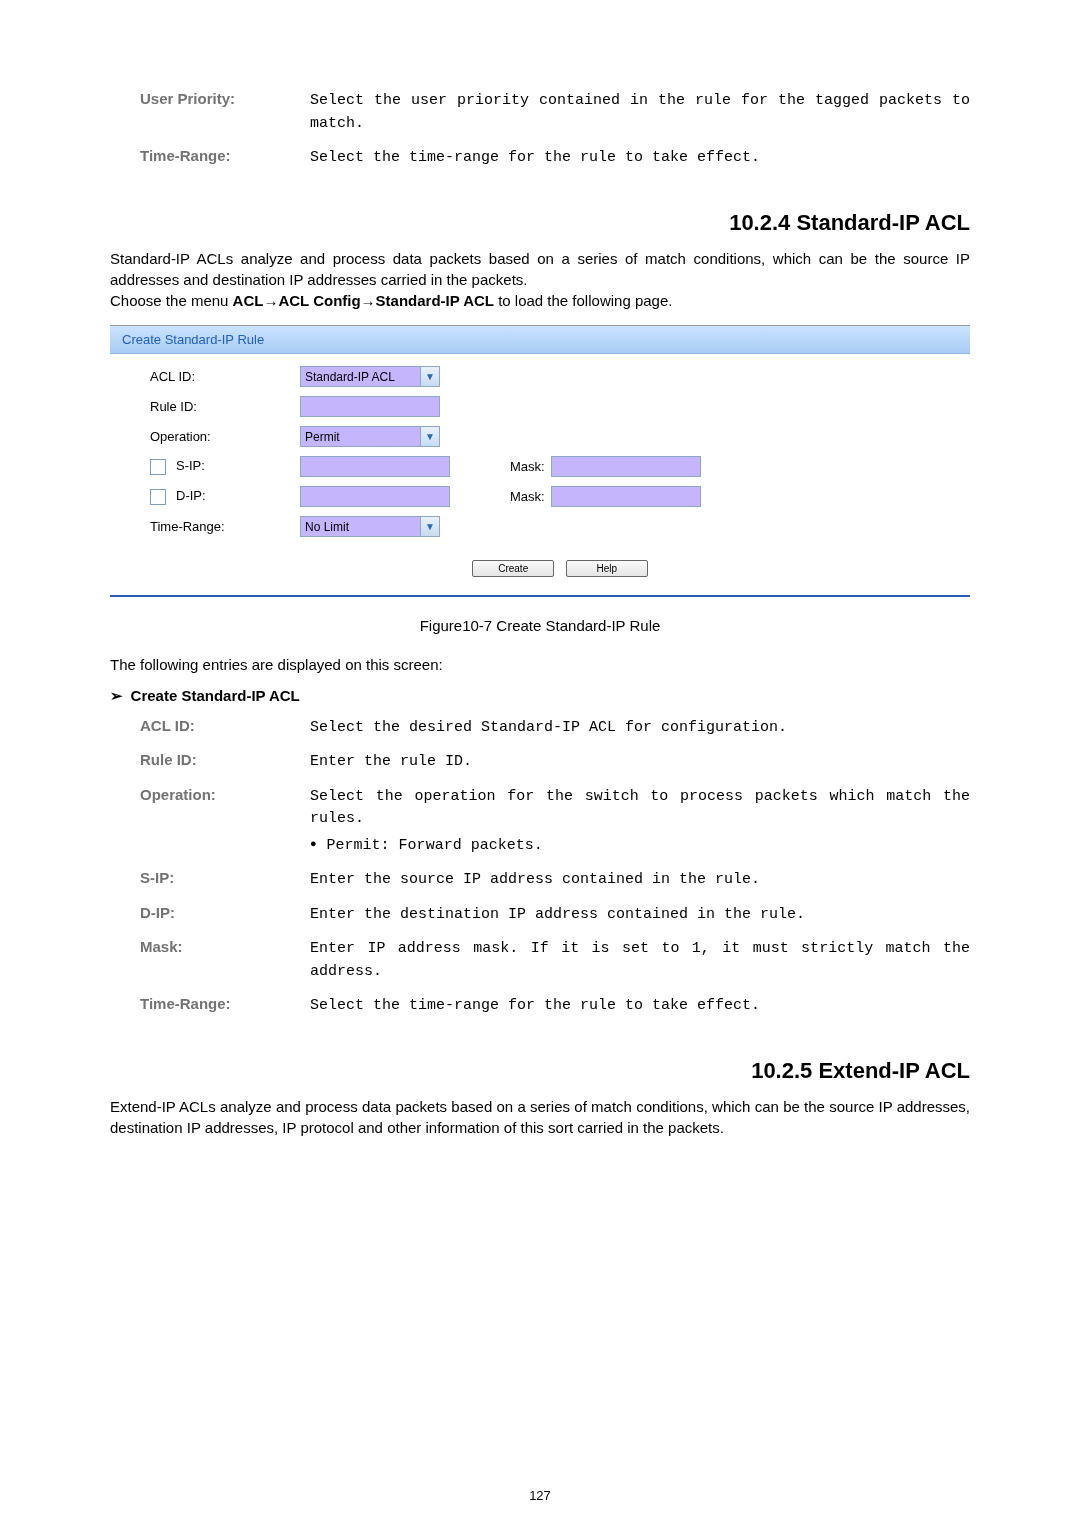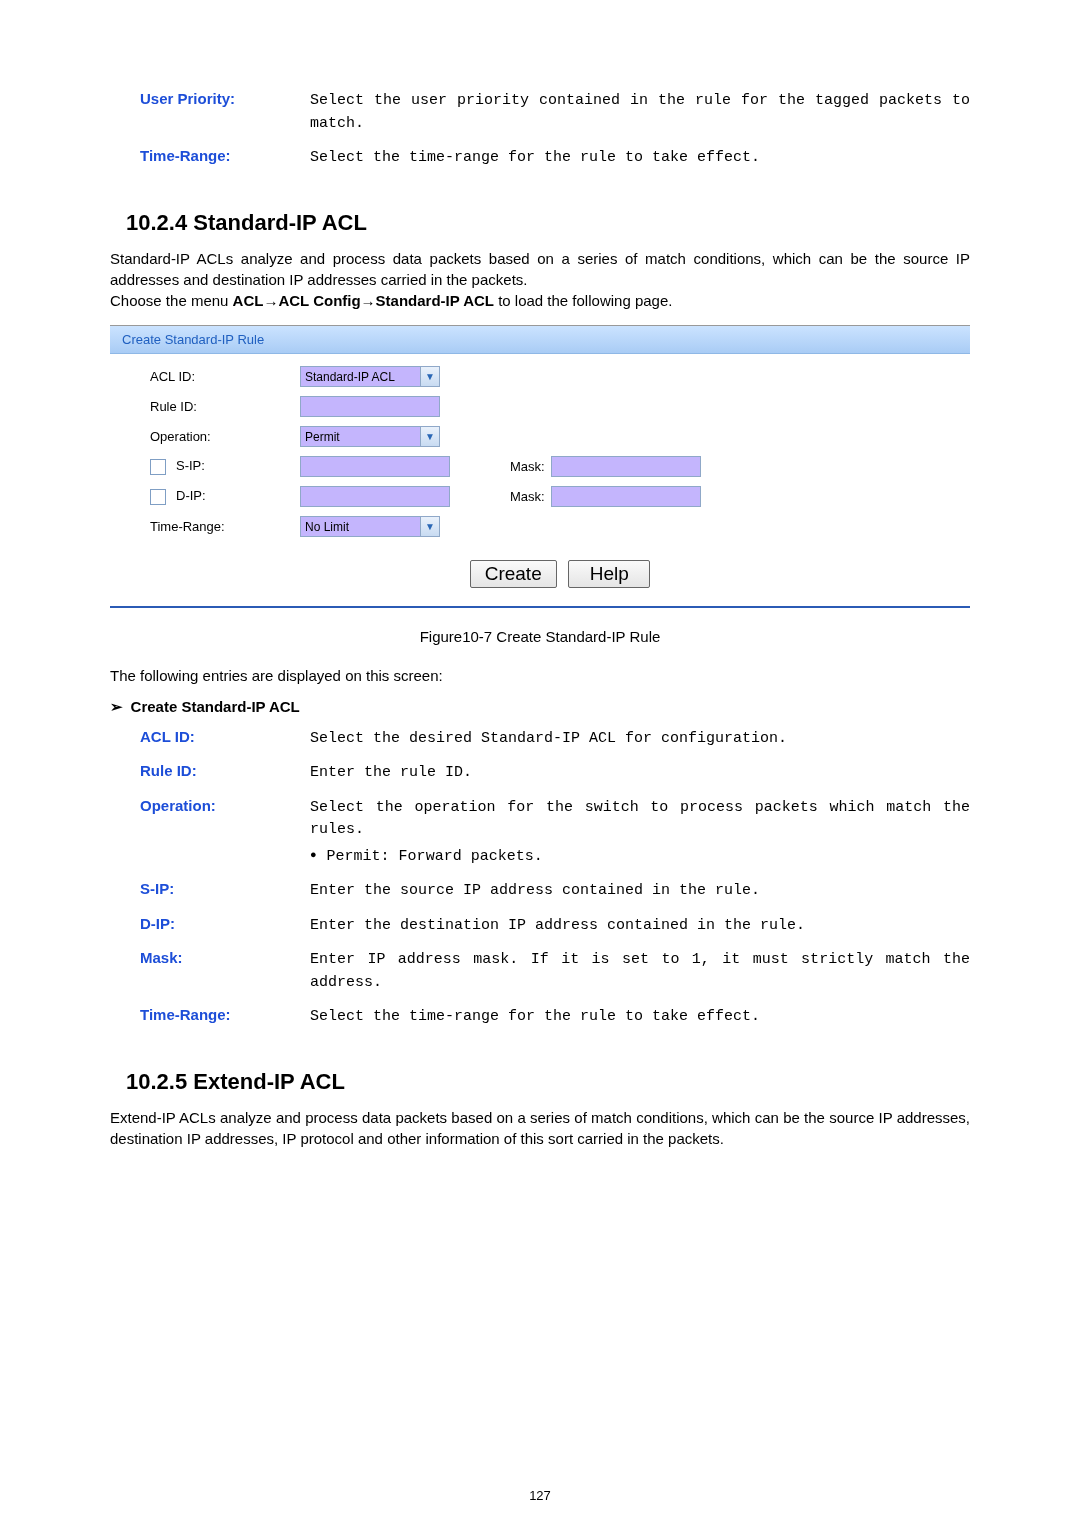--- a/index.html
+++ b/index.html
@@ -19,32 +19,33 @@
   }
   .kv-row {
     display: flex;
     margin-bottom: 12px;
     text-align: justify;
   }
   .kv-label {
     width: 170px;
     flex-shrink: 0;
     font-weight: bold;
-    color: #1d4ed8;
+    color: #737373;
     padding-left: 30px;
   }
   .kv-desc {
     flex: 1;
     line-height: 1.5;
     font-family: Liberation Mono, monospace;
   }
   h2.section {
     font-size: 22px;
     font-weight: bold;
-    margin: 40px 0 12px 16px;
+    margin: 40px 0 12px 3px;
+    text-align: right;
   }
   p.body {
     line-height: 1.4;
     margin: 0 0;
     text-align: justify;
   }
   .bold { font-weight: bold; }
 
   
   .figure {
@@ -116,21 +117,21 @@
   }
   .btn-row {
     text-align: center;
     margin-top: 18px;
   }
   .btn {
     display: inline-block;
     border: 1px solid #666;
     background: linear-gradient(#fafafa, #e5e5e5);
     padding: 2px 14px;
-    font-size: 19px;
+    font-size: 10px;
     margin: 0 4px;
     border-radius: 2px;
     min-width: 52px;
     text-align: center;
   }
   .fig-caption {
     text-align: center;
     margin: 20px 0;
     font-size: 15px;
   }

